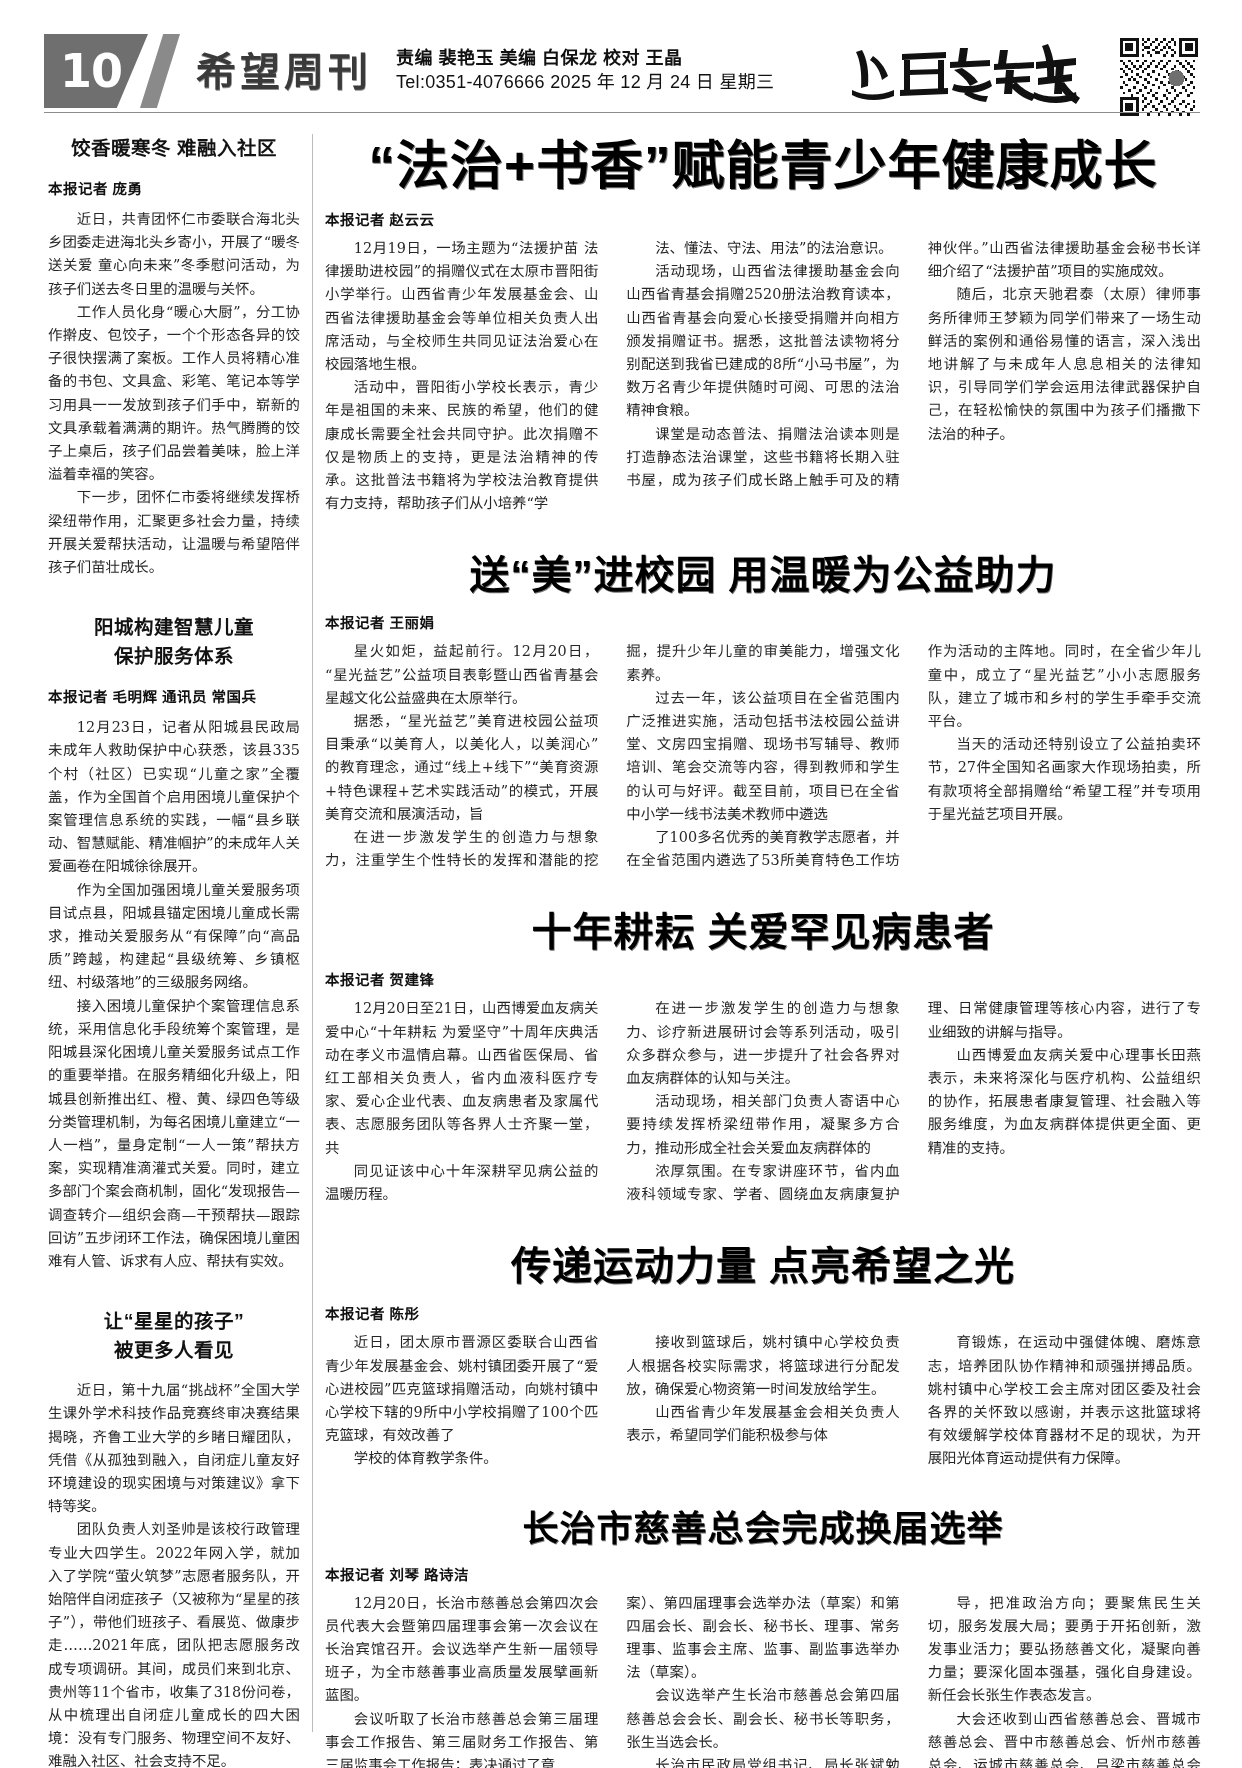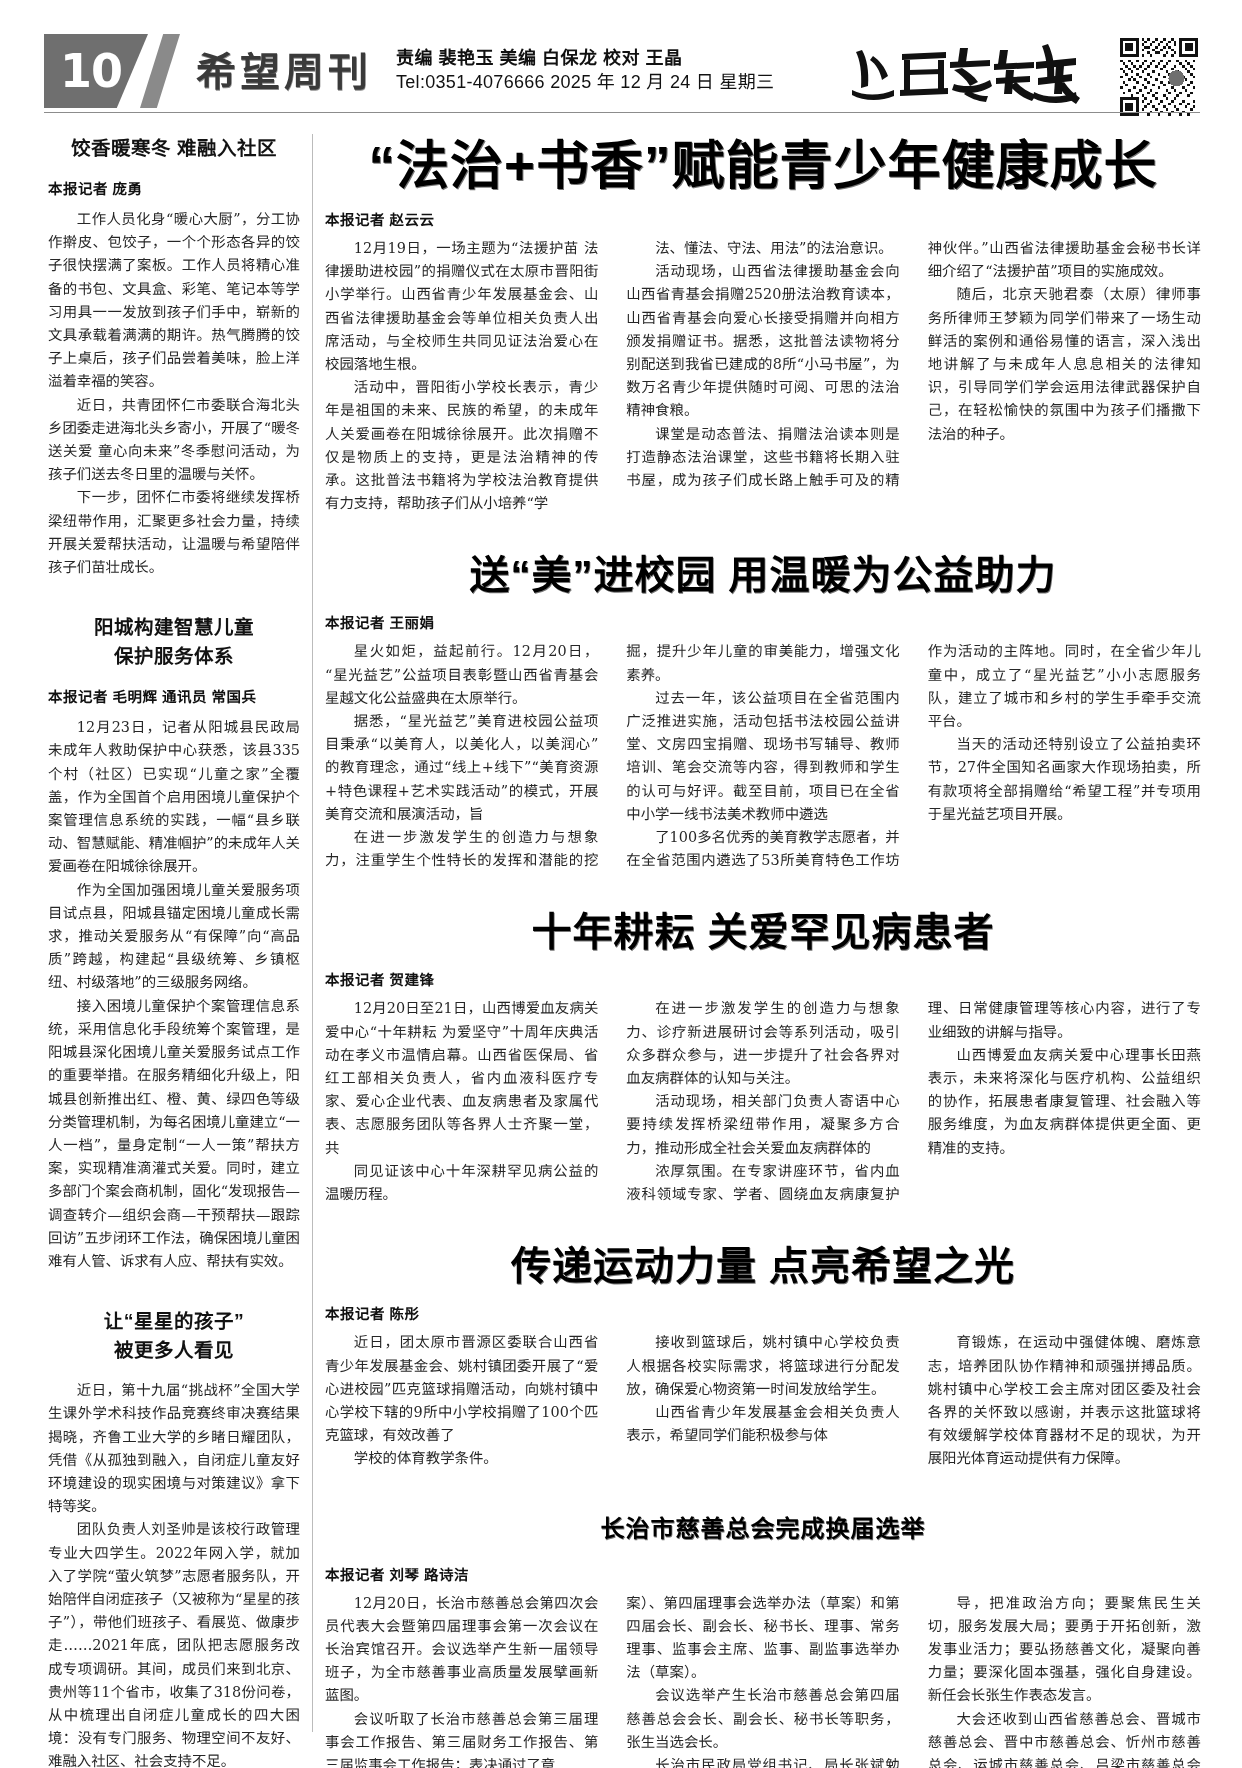--- a/index.html
+++ b/index.html
@@ -109,21 +109,21 @@
     margin:0 0 6px 0;
     text-shadow:1px 1px 0 #777;
   }
   .hl-mid{
     font-size:40px;font-weight:700;
     text-align:center;letter-spacing:1px;
     line-height:52px;color:#000;margin:0 0 4px 0;
     text-shadow:0.8px 0.8px 0 #777;
   }
   .hl-mid2{
-    font-size:24px;font-weight:700;
+    font-size:36px;font-weight:700;
     text-align:center;letter-spacing:1px;
     line-height:48px;color:#000;margin:0 0 4px 0;
     text-shadow:0.8px 0.8px 0 #777;
   }
   .rbyline{
     font-size:14.5px;font-weight:700;letter-spacing:0.5px;
     color:#111;margin:10px 0 8px 0;
   }
   .three-col{
     column-count:3;
@@ -379,22 +379,22 @@
 
   <div class="mast-rule"></div>
   <div class="vrule" style="left:312px;"></div>
 
   <div class="left-col">
 
     <div>
       <h2 class="hl-small">饺香暖寒冬  难融入社区</h2>
       <div class="byline">本报记者  庞勇</div>
       <div class="body-text">
+        <p>近日，共青团怀仁市委联合海北头乡团委走进海北头乡寄小，开展了“暖冬送关爱  童心向未来”冬季慰问活动，为孩子们送去冬日里的温暖与关怀。</p>
         <p>工作人员化身“暖心大厨”，分工协作擀皮、包饺子，一个个形态各异的饺子很快摆满了案板。工作人员将精心准备的书包、文具盒、彩笔、笔记本等学习用具一一发放到孩子们手中，崭新的文具承载着满满的期许。热气腾腾的饺子上桌后，孩子们品尝着美味，脸上洋溢着幸福的笑容。</p>
-        <p>近日，共青团怀仁市委联合海北头乡团委走进海北头乡寄小，开展了“暖冬送关爱  童心向未来”冬季慰问活动，为孩子们送去冬日里的温暖与关怀。</p>
         <p>下一步，团怀仁市委将继续发挥桥梁纽带作用，汇聚更多社会力量，持续开展关爱帮扶活动，让温暖与希望陪伴孩子们苗壮成长。</p>
       </div>
     </div>
 
     <div class="art-gap"></div>
 
     <div>
       <h2 class="hl-small">
         <span>阳城构建智慧儿童</span><br>
         <span>保护服务体系</span>
@@ -422,21 +422,21 @@
     </div>
   </div>
 
   <div class="right-zone">
 
     <div>
       <h1 class="hl-main">“法治+书香”赋能青少年健康成长</h1>
       <div class="rbyline">本报记者  赵云云</div>
       <div class="three-col body-text">
         <p>12月19日，一场主题为“法援护苗 法律援助进校园”的捐赠仪式在太原市晋阳街小学举行。山西省青少年发展基金会、山西省法律援助基金会等单位相关负责人出席活动，与全校师生共同见证法治爱心在校园落地生根。</p>
-        <p>活动中，晋阳街小学校长表示，青少年是祖国的未来、民族的希望，的未成年人关爱画卷在阳城徐徐展开。此次捐赠不仅是物质上的支持，更是法治精神的传承。这批普法书籍将为学校法治教育提供有力支持，帮助孩子们从小培养“学</p>
+        <p>活动中，晋阳街小学校长表示，青少年是祖国的未来、民族的希望，他们的健康成长需要全社会共同守护。此次捐赠不仅是物质上的支持，更是法治精神的传承。这批普法书籍将为学校法治教育提供有力支持，帮助孩子们从小培养“学</p>
         <p>法、懂法、守法、用法”的法治意识。</p>
         <p>活动现场，山西省法律援助基金会向山西省青基会捐赠2520册法治教育读本，山西省青基会向爱心长接受捐赠并向相方颁发捐赠证书。据悉，这批普法读物将分别配送到我省已建成的8所“小马书屋”，为数万名青少年提供随时可阅、可思的法治精神食粮。</p>
         <p>课堂是动态普法、捐赠法治读本则是打造静态法治课堂，这些书籍将长期入驻书屋，成为孩子们成长路上触手可及的精神伙伴。”山西省法律援助基金会秘书长详细介绍了“法援护苗”项目的实施成效。</p>
         <p>随后，北京天驰君泰（太原）律师事务所律师王梦颖为同学们带来了一场生动鲜活的案例和通俗易懂的语言，深入浅出地讲解了与未成年人息息相关的法律知识，引导同学们学会运用法律武器保护自己，在轻松愉快的氛围中为孩子们播撒下法治的种子。</p>
       </div>
     </div>
 
     <div class="art-gap"></div>
 
     <div>

